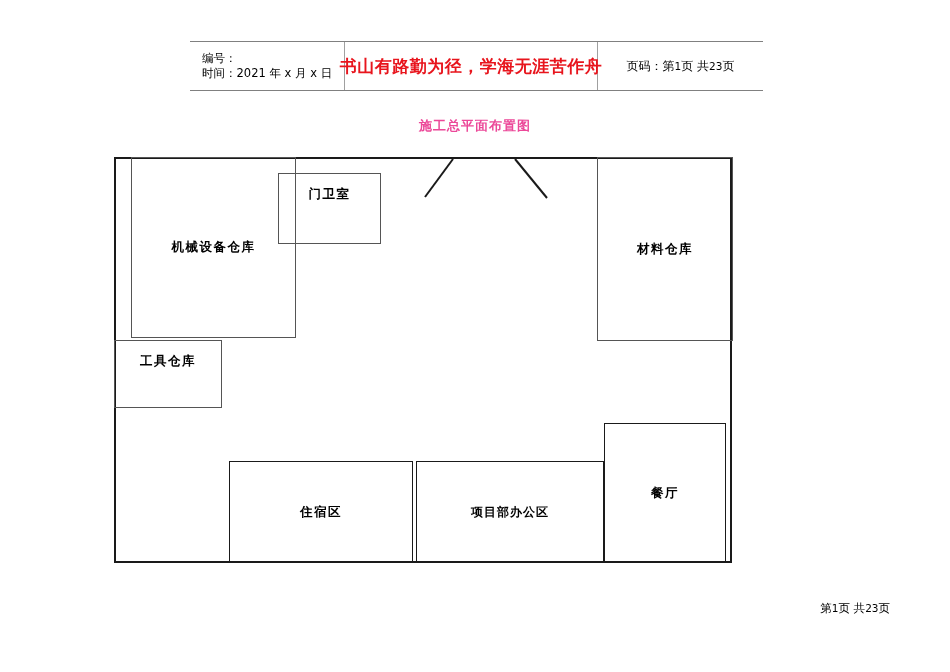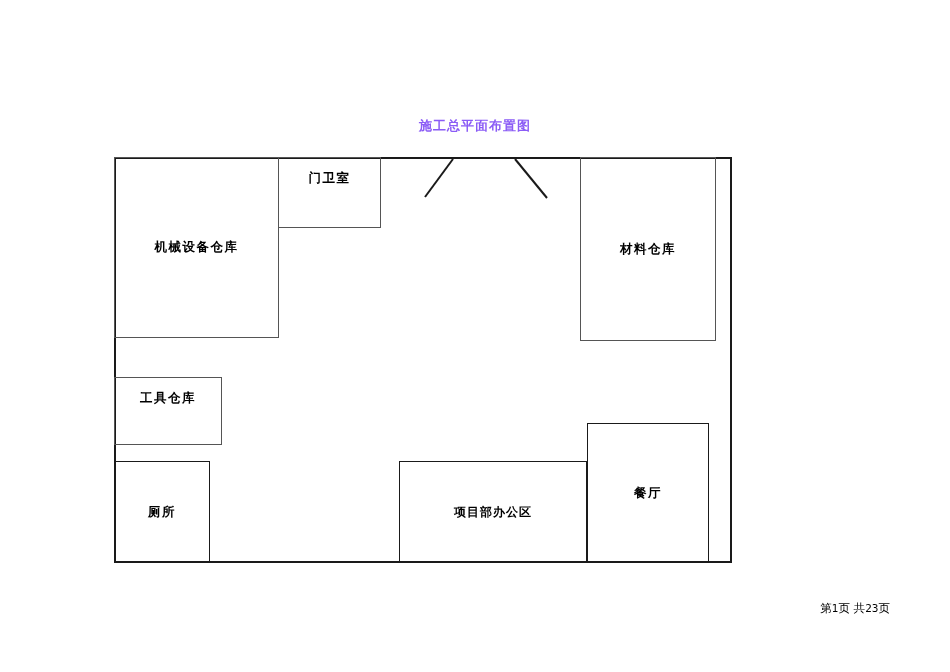--- a/index.html
+++ b/index.html
@@ -79,21 +79,21 @@
 
   
   .drawing-title {
     position: absolute;
     left: 0;
     top: 117px;
     width: 950px;
     text-align: center;
     font-size: 13px;
     font-weight: bold;
-    color: #8b5cf6;
+    color: #ec4899;
     letter-spacing: 1px;
     font-family: "DejaVu Serif", "Liberation Serif", serif;
   }
 
   
   .siteplan {
     position: absolute;
     left: 114px;
     top: 157px;
     width: 618px;
@@ -120,21 +120,21 @@
     font-weight: bold;
     color: #000;
     letter-spacing: 1.5px;
     white-space: nowrap;
     font-family: "DejaVu Serif", "Liberation Serif", serif;
   }
   .zone .label.small { font-size: 12px; letter-spacing: 1px; }
 
   
   .label-top { align-items: flex-start; padding-top: 12px; }
-  .label-mid { align-items: center; }
+  .label-mid { align-items: center; margin-left: 17px; }
 
   
   .gate-svg {
     position: absolute;
     left: 0; top: 0;
     width: 618px;
     height: 406px;
     pointer-events: none;
   }
 
@@ -149,51 +149,67 @@
     font-family: "DejaVu Sans", "Liberation Sans", sans-serif;
     margin-left: 44px;
   }
   .footer .num { font-size: 10.5px; }
 </style>
 </head>
 <body>
 
 <div class="page">
 
+  <div class="header-table">
+
+    <div class="header-cell hc-left">
+      <div class="line">编号：</div>
+      <div class="line">时间：2021 年 x 月 x 日</div>
+    </div>
+
+    <div class="header-cell hc-mid">
+      <div class="slogan">书山有路勤为径，学海无涯苦作舟</div>
+    </div>
+
+    <div class="header-cell hc-right">
+      <div class="pageinfo"><span>页码：第</span><span class="num">1</span><span>页 共</span><span class="num">23</span><span>页</span></div>
+    </div>
+
+  </div>
 
   <div class="drawing-title">施工总平面布置图</div>
 
   <div class="siteplan">
 
     <div class="outer-boundary"></div>
 
     <div class="zone label-mid" style="left:0px; top:0px; width:165px; height:181px;">
       <span class="label">机械设备仓库</span>
     </div>
 
-    <div class="zone label-top" style="left:164px; top:0px; width:103px; height:71px;">
+    <div class="zone label-top" style="left:164px; top:16px; width:103px; height:71px;">
       <span class="label">门卫室</span>
     </div>
 
     <div class="zone label-mid" style="left:466px; top:0px; width:136px; height:184px;">
       <span class="label">材料仓库</span>
     </div>
 
-    <div class="zone label-top" style="left:0px; top:183px; width:108px; height:68px;margin-top:37px;">
+    <div class="zone label-top" style="left:0px; top:183px; width:108px; height:68px;">
       <span class="label">工具仓库</span>
     </div>
 
     <div class="zone thick label-mid" style="left:473px; top:266px; width:122px; height:140px;">
       <span class="label">餐厅</span>
     </div>
 
-    <div class="zone thick label-mid" style="left:0px; top:304px; width:96px; height:102px;">
-      <span class="label">厕所</span>
-    </div>
-
+
+    <div class="zone thick label-mid" style="left:98px; top:304px; width:184px; height:102px;">
+      <span class="label">住宿区</span>
+    </div>
 
     <div class="zone thick label-mid" style="left:285px; top:304px; width:188px; height:102px;align-items:center;">
       <span class="label small">项目部办公区</span>
     </div>
 
     <svg class="gate-svg" viewBox="0 0 618 406">
       <line x1="339" y1="2" x2="311" y2="40" stroke="#1a1a1a" stroke-width="2"></line>
       <line x1="401" y1="2" x2="433" y2="41" stroke="#1a1a1a" stroke-width="2"></line>
     </svg>
 

